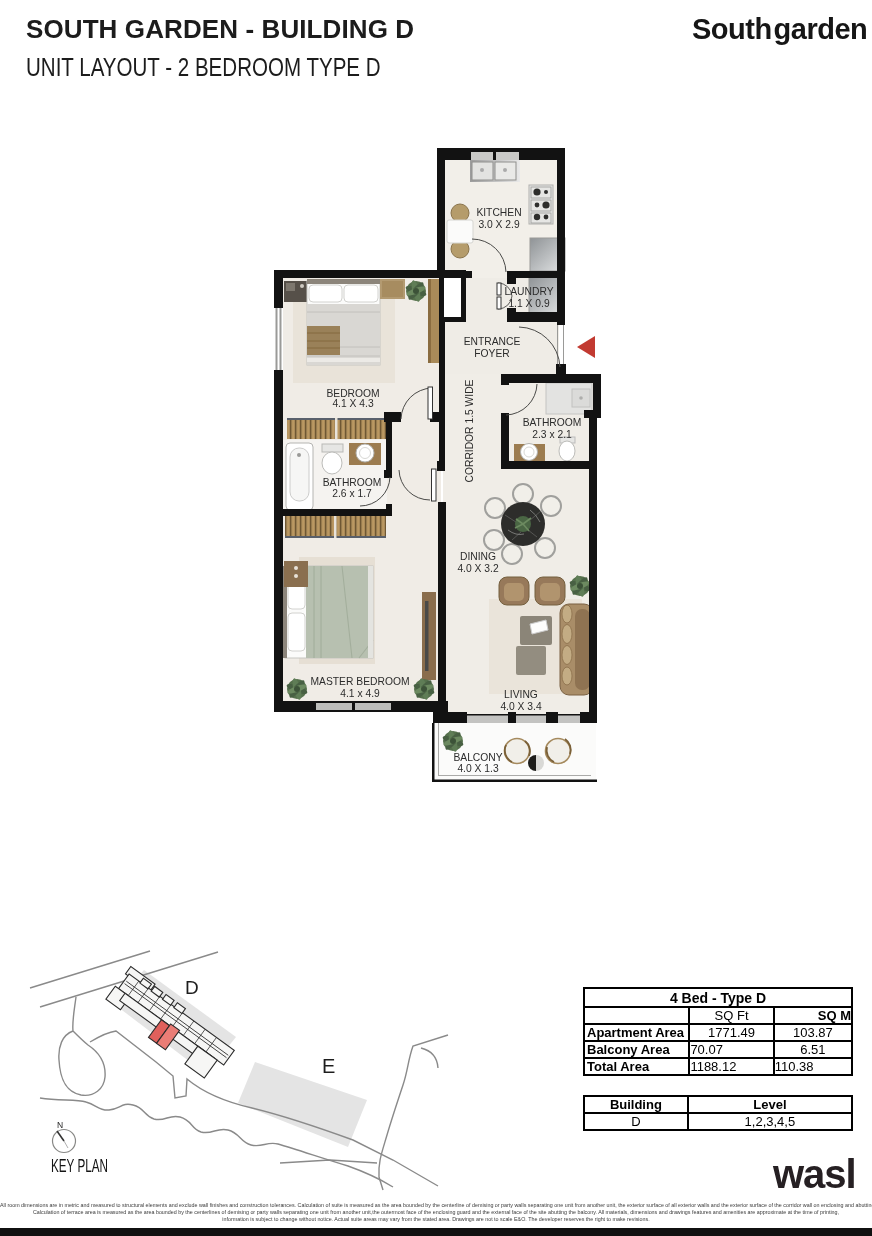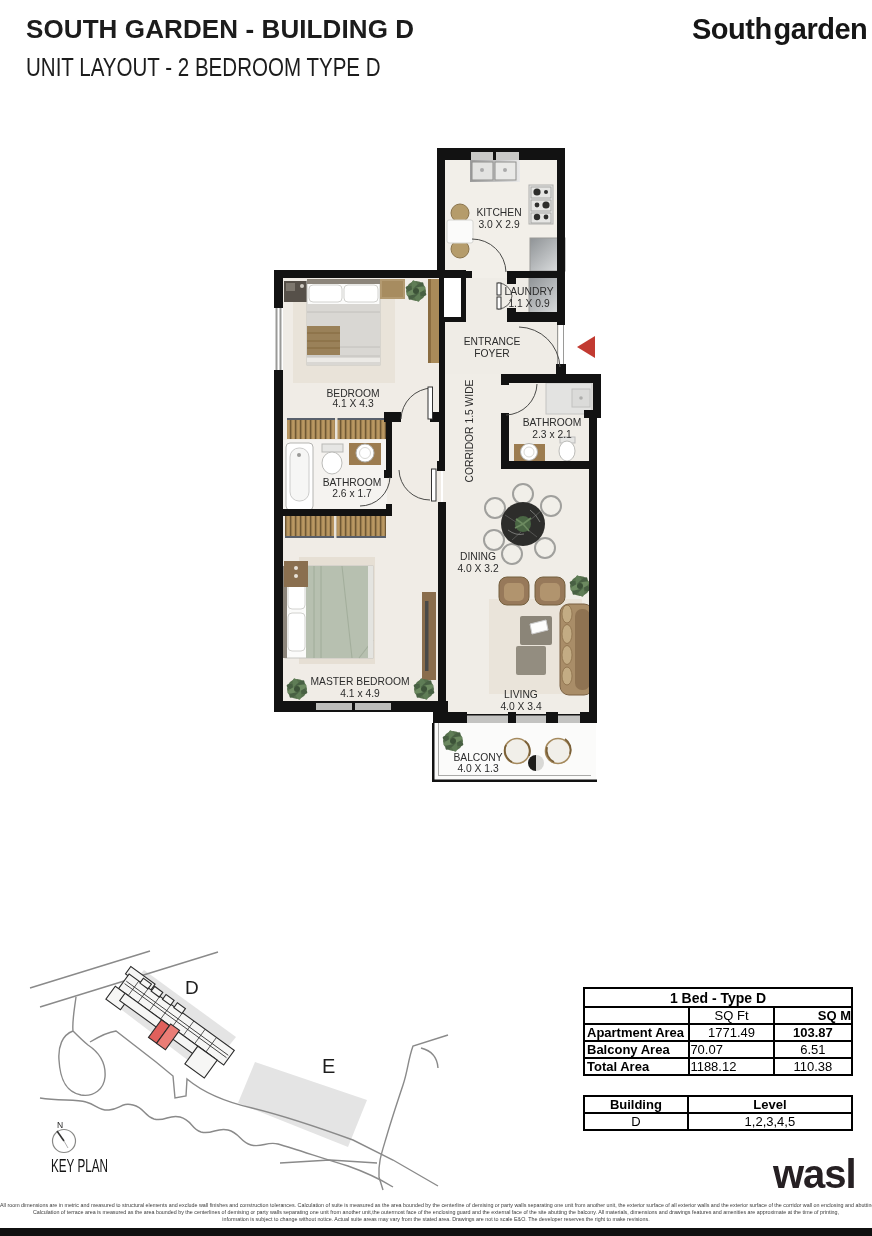--- a/index.html
+++ b/index.html
@@ -24,41 +24,41 @@
 <div class="abs" id="wasl">wasl</div>
 <div class="abs" id="fineprint">
     <div style="white-space:nowrap;">All room dimensions are in metric and measured to structural elements and exclude wall finishes and construction tolerances. Calculation of suite is measured as the area bounded by the centerline of demising or party walls separating one unit from another unit, the exterior surface of all exterior walls and the exterior surface of the corridor wall on enclosing and abutting the unit.</div>
     <div style="white-space:nowrap;">Calculation of terrace area is measured as the area bounded by the centerlines of demising or party walls separating one unit from another unit,the outermost face of the enclosing guard and the external face of the site abutting the balcony. All materials, dimensions and drawings features and amenities are approximate at the time of printing,</div>
     <div style="white-space:nowrap;">information is subject to change without notice. Actual suite areas may vary from the stated area. Drawings are not to scale E&amp;O. The developer reserves the right to make revisions.</div>
   </div>
 <div class="abs" id="bottombar"></div>
 <table class="abs t1" style="width:270px;font-size:13px;white-space:nowrap;">
  <tbody>
       <tr>
-        <td colspan="3" style="height:17px;text-align:center;font-weight:bold;font-size:14px;">1 Bed - Type D</td>
+        <td colspan="3" style="height:17px;text-align:center;font-weight:bold;font-size:14px;">4 Bed - Type D</td>
       </tr>
  <tr>
    <td style="width:103px;height:15px;"></td>
    <td style="width:82px;text-align:center;font-weight:normal;">SQ Ft</td>
    <td style="width:76px;text-align:right;font-weight:bold;">SQ M</td>
  </tr>
  <tr>
         <td style="height:15px;font-weight:bold;padding-left:2px;">Apartment Area</td>
         <td style="text-align:center;">1771.49</td>
-        <td style="text-align:center;font-weight:bold;">103.87</td>
+        <td style="text-align:center;">103.87</td>
       </tr>
  <tr>
         <td style="height:15px;font-weight:bold;padding-left:2px;">Balcony Area</td>
         <td style="text-align:left;">70.07</td>
         <td style="text-align:center;">6.51</td>
       </tr>
  <tr>
         <td style="height:15px;font-weight:bold;padding-left:2px;">Total Area</td>
         <td style="text-align:left;margin-top:24px;">1188.12</td>
-        <td style="text-align:center;">110.38</td>
+        <td style="text-align:left;">110.38</td>
       </tr>
 </tbody>
   </table>
 <table class="abs t2" style="width:270px;font-size:13px;white-space:nowrap;">
  <tbody>
       <tr>
         <td style="width:103px;height:13px;text-align:center;font-weight:bold;">Building</td>
         <td style="width:165px;text-align:center;font-weight:bold;">Level</td>
       </tr>
  <tr>

